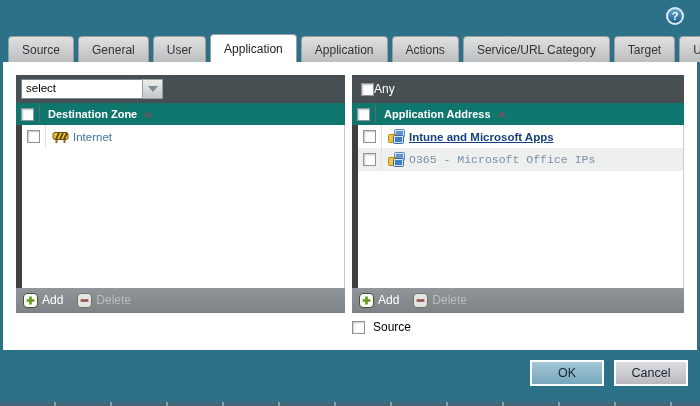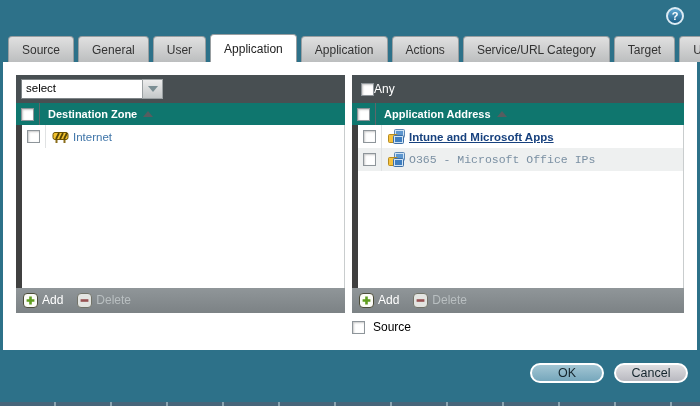--- a/index.html
+++ b/index.html
@@ -105,21 +105,21 @@
   
   .negate-row { position:absolute; left:349px; top:258px; display:flex; align-items:center; }
   .negate-label { font-size:12px; color:#000; margin-left:8px; }
 
   
   .footer {
     position:absolute; left:0; right:0; bottom:10px; height:46px; background:#2d7189;
     display:flex; align-items:center; justify-content:flex-end; gap:10px; padding-right:12px;
   }
   .btn {
-    min-width:74px; height:20px; border-radius:12px; border:2px solid #fff;
+    min-width:74px; height:26px; border-radius:0; border:2px solid #fff;
     font-size:12.5px; color:#15262e; cursor:pointer; font-family:"Liberation Sans",sans-serif;
   }
   .btn-ok { background:linear-gradient(#a3c6d4,#76a7bc); }
   .btn-cancel { background:linear-gradient(#dedee1,#b9b9c0); }
 
   .bottom-strip { position:absolute; left:0; right:0; bottom:0; height:10px; background:#2d7189; }
   .bottom-strip::after {
     content:""; position:absolute; left:0; right:0; bottom:0; height:4px;
     background:repeating-linear-gradient(90deg,#47657a 0 54px,#8aa3b0 54px 56px);
   }

